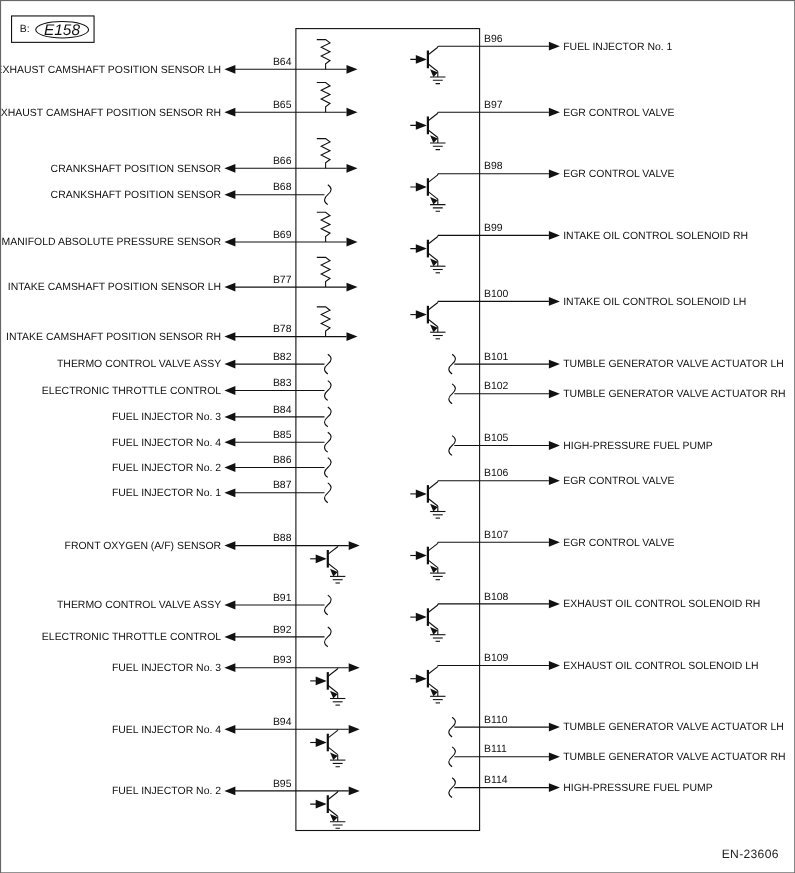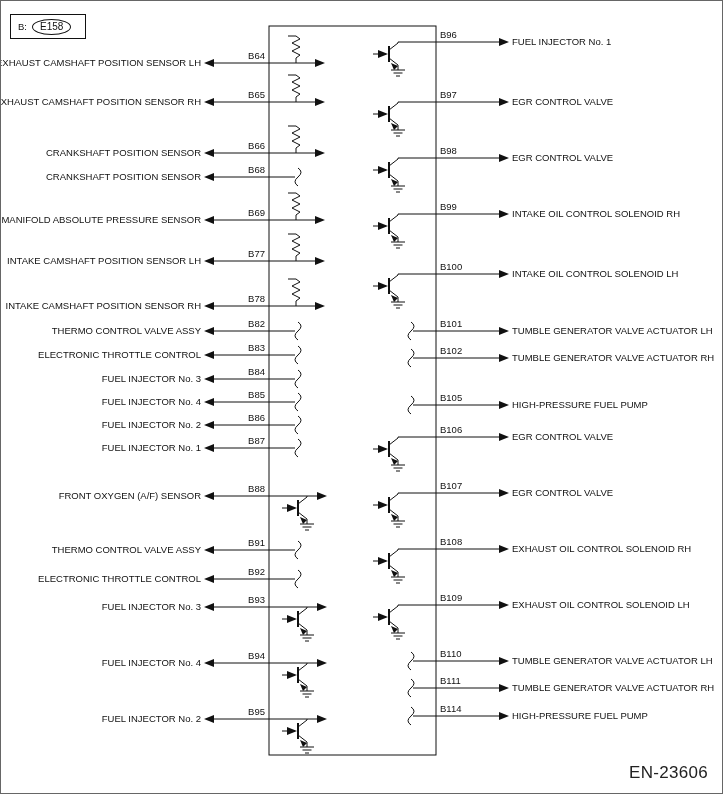--- a/index.html
+++ b/index.html
@@ -20,25 +20,25 @@
     display:flex;align-items:center;
     padding:0 7px;gap:5px;
     box-sizing:border-box;
     font-size:9.5px;color:#111;
     background:#fff;z-index:2;
   }
   .conn-box .oval{
     border:1.2px solid #111;
     border-radius:50%;
     padding:1px 7px;
-    font-size:10px;line-height:12px;
+    font-size:14px;line-height:12px;font-style:italic;
   }
   .footer-code{
     position:absolute;right:14px;bottom:10px;
-    font-size:17px;color:#222;letter-spacing:.3px;
+    font-size:11px;color:#222;letter-spacing:.3px;
   }
   
   #diagram-svg line{stroke:#111;stroke-width:1;fill:none;}
   #diagram-svg .open{stroke:#111;stroke-width:1;fill:none;}
   #diagram-svg .fill{fill:#111;stroke:none;}
   #diagram-svg .bar{stroke:#111;stroke-width:2;}
   #diagram-svg text{fill:#111;font-family:"Liberation Sans",sans-serif;}
   #diagram-svg text.lbl{font-size:9.5px;}
   #diagram-svg text.pin{font-size:9.5px;}
 </style>

